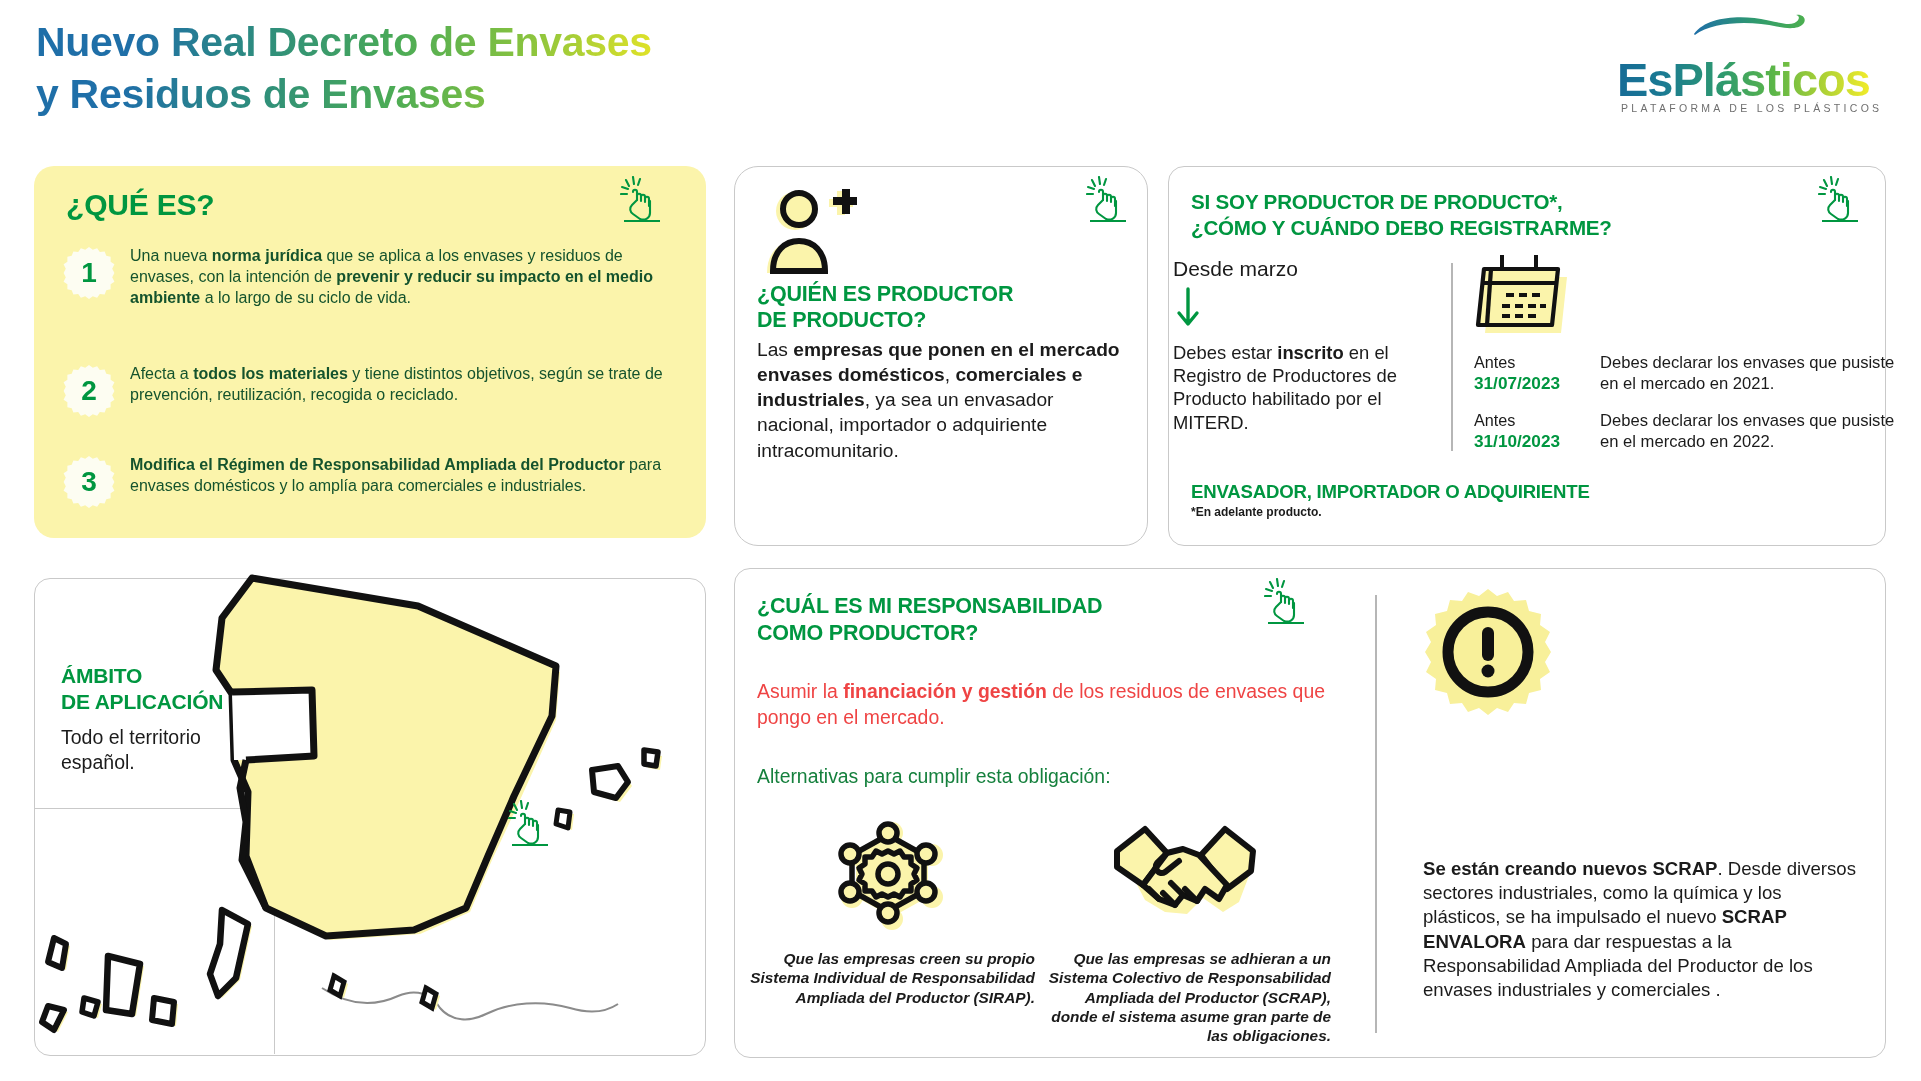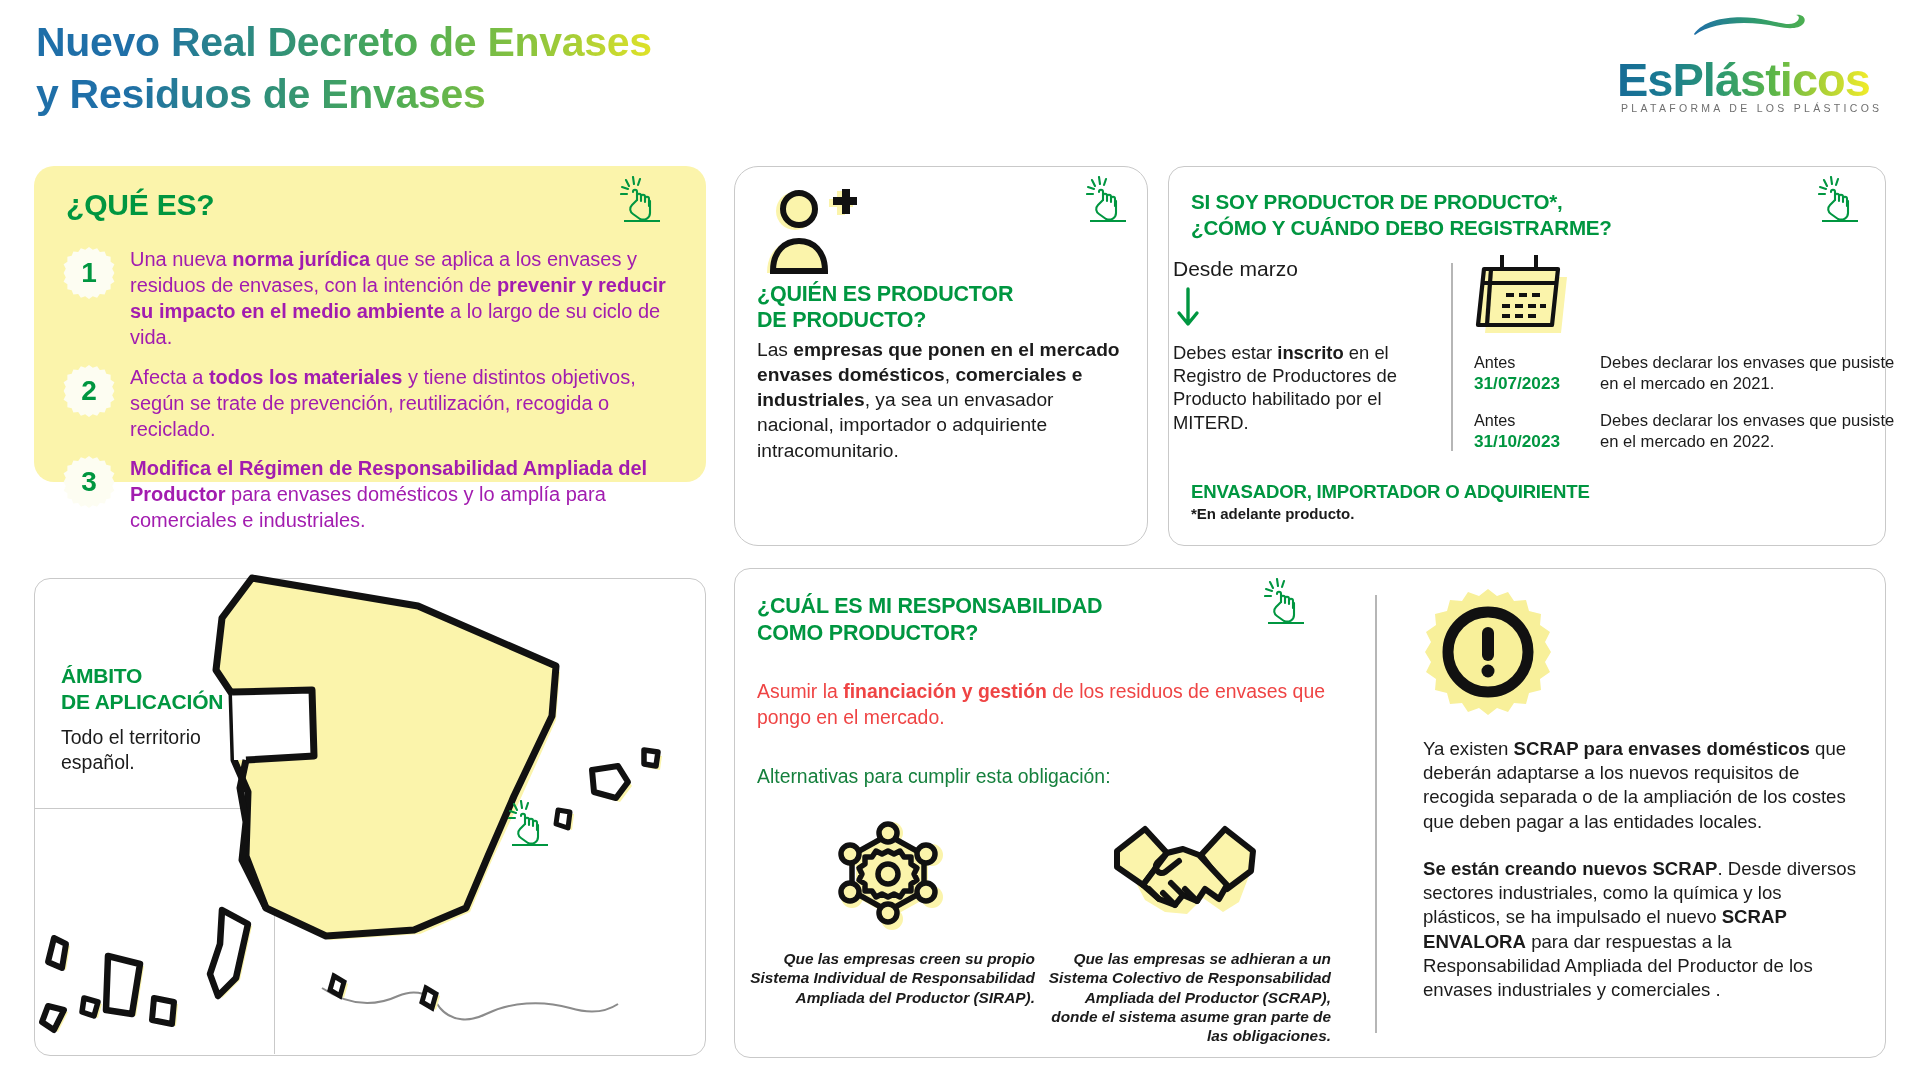--- a/index.html
+++ b/index.html
@@ -49,32 +49,32 @@
     white-space: pre-line;
   }
   .body-txt { color: #1b1b1b; }
   b, strong { font-weight: bold; }
 
   
   .tap { position: absolute; width: 44px; height: 46px; }
   .tap svg { width: 100%; height: 100%; display: block; }
 
   
-  #card-que-es { left: 34px; top: 166px; width: 672px; height: 316px; }
+  #card-que-es { left: 34px; top: 166px; width: 672px; height: 372px; }
   #que-es-title { position: absolute; left: 32px; top: 22px; font-size: 30px; }
   .numitem { position: absolute; left: 28px; width: 620px; display: flex; gap: 14px; }
   .badge {
     flex: 0 0 auto; width: 54px; height: 54px; position: relative; margin-top: 2px;
   }
   .badge svg { position: absolute; inset: 0; width: 100%; height: 100%; }
   .badge span {
     position: absolute; inset: 0; display: flex; align-items: center; justify-content: center;
     font-size: 28px; font-weight: bold; color: #009640;
   }
-  .numitem p { font-size: 20px; line-height: 1.30; color: #a21caf; padding-top: 2px; }
+  .numitem p { font-size: 16px; line-height: 1.30; color: #14532d; padding-top: 2px; }
 
   
   #card-ambito { left: 34px; top: 578px; width: 672px; height: 478px; }
   #ambito-title { position: absolute; left: 26px; top: 84px; font-size: 21px; line-height: 1.22; }
   #ambito-body { position: absolute; left: 26px; top: 146px; font-size: 19.5px; line-height: 1.26; white-space: pre-line; }
   #map-wrap { position: absolute; left: 0px; top: 560px; width: 706px; height: 500px; pointer-events:none; }
   #map-wrap svg { width: 100%; height: 100%; display: block; }
   #canary-box {
     position: absolute; left: 35px; top: 808px; width: 240px; height: 246px;
     border-right: 1.6px solid #c9c9c9; border-top: 1.6px solid #c9c9c9;
@@ -97,21 +97,21 @@
   #registro-left p.reg-p { font-size: 18.4px; line-height: 1.26; color: #1b1b1b; }
   #reg-divider { position: absolute; left: 282px; top: 96px; width: 1.6px; height: 188px; background: #b6b6b6; }
   #cal-icon { position: absolute; left: 305px; top: 86px; width: 94px; height: 82px; }
   .date-row { position: absolute; display: flex; gap: 0; }
   .date-lbl { width: 126px; font-size: 16.2px; line-height: 1.22; color: #1b1b1b; }
   .date-lbl .d { color: #009640; font-weight: bold; font-size: 17.2px; }
   .date-desc { width: 300px; font-size: 16.6px; line-height: 1.24; color: #1b1b1b; }
   #drow1 { left: 305px; top: 186px; }
   #drow2 { left: 305px; top: 244px; }
   #registro-foot { position: absolute; left: 22px; top: 314px; font-size: 18.6px; color: #009640; font-weight: bold; letter-spacing: -0.2px; }
-  #registro-note { position: absolute; left: 22px; top: 338px; font-size: 15px; color: #1b1b1b; font-weight: bold; }
+  #registro-note { position: absolute; left: 22px; top: 338px; font-size: 12px; color: #1b1b1b; font-weight: bold; }
 
   
   #card-resp { left: 734px; top: 568px; width: 1152px; height: 490px; }
   #resp-title { position: absolute; left: 22px; top: 24px; font-size: 21.5px; line-height: 1.24; }
   #resp-p1 { position: absolute; left: 22px; top: 110px; width: 570px; font-size: 19.4px; line-height: 1.32; color:#ef4444; }
   #resp-p2 { position: absolute; left: 22px; top: 195px; width: 570px; font-size: 19.4px; line-height: 1.32; color:#15803d; }
   .alt { position: absolute; width: 286px; text-align: right; font-style: italic; }
   #alt1 { left: 14px; top: 250px; }
   #alt2 { left: 310px; top: 250px; }
   .alt-ico { height: 116px; display: flex; align-items: center; justify-content: center; }
@@ -419,21 +419,20 @@
 
     <div id="bang-icon">
       <svg viewBox="0 0 130 130">
         <path d="M65 2 L74 9 L85 5 L91 14 L103 13 L106 24 L118 27 L117 38 L127 45 L122 55 L128 65 L122 75 L127 85 L117 92 L118 103 L106 106 L103 117 L91 116 L85 125 L74 121 L65 128 L56 121 L45 125 L39 116 L27 117 L24 106 L12 103 L13 92 L3 85 L8 75 L2 65 L8 55 L3 45 L13 38 L12 27 L24 24 L27 13 L39 14 L45 5 L56 9 Z" fill="#f8f09a"></path>
         <circle cx="65" cy="65" r="40" fill="none" stroke="#111" stroke-width="11"></circle>
         <rect x="59" y="40" width="12" height="34" rx="6" fill="#111"></rect>
         <circle cx="65" cy="84" r="6.5" fill="#111"></circle>
       </svg>
     </div>
 
-    <div id="resp-r1">Ya existen <b>SCRAP para envases domésticos</b> que deberán adaptarse a los nuevos requisitos de recogida separada o de la ampliación de los costes que deben pagar a las entidades locales.</div>
     <div id="resp-r2"><b>Se están creando nuevos SCRAP</b>. Desde diversos sectores industriales, como la química y los plásticos, se ha impulsado el nuevo <b>SCRAP ENVALORA</b> para dar respuestas a la Responsabilidad Ampliada del Productor de los envases industriales y comerciales .</div>
   </div>
 
   <div class="tap" id="tap-resp">
     <svg viewBox="0 0 44 46">
       <g fill="none" stroke="#009640" stroke-width="2.1" stroke-linecap="round" stroke-linejoin="round">
         <path d="M6 4 L9 10 M13 1 L14 8 M20 3 L18 9 M2 11 L8 13 M1 18 L7 18"></path>
         <path d="M13 16 C13 13 17 13 17 16 L17 24 M17 20 C17 17 21 17 21 20 L21 25 M21 21 C21 18 25 18 25 21 L25 26 M25 23 C25 20 29 20 29 23 L29 30"></path>
         <path d="M17 24 L12 29 C9 32 10 36 13 38 L20 43 C25 45 30 42 30 37 L30 25"></path>
       </g>

